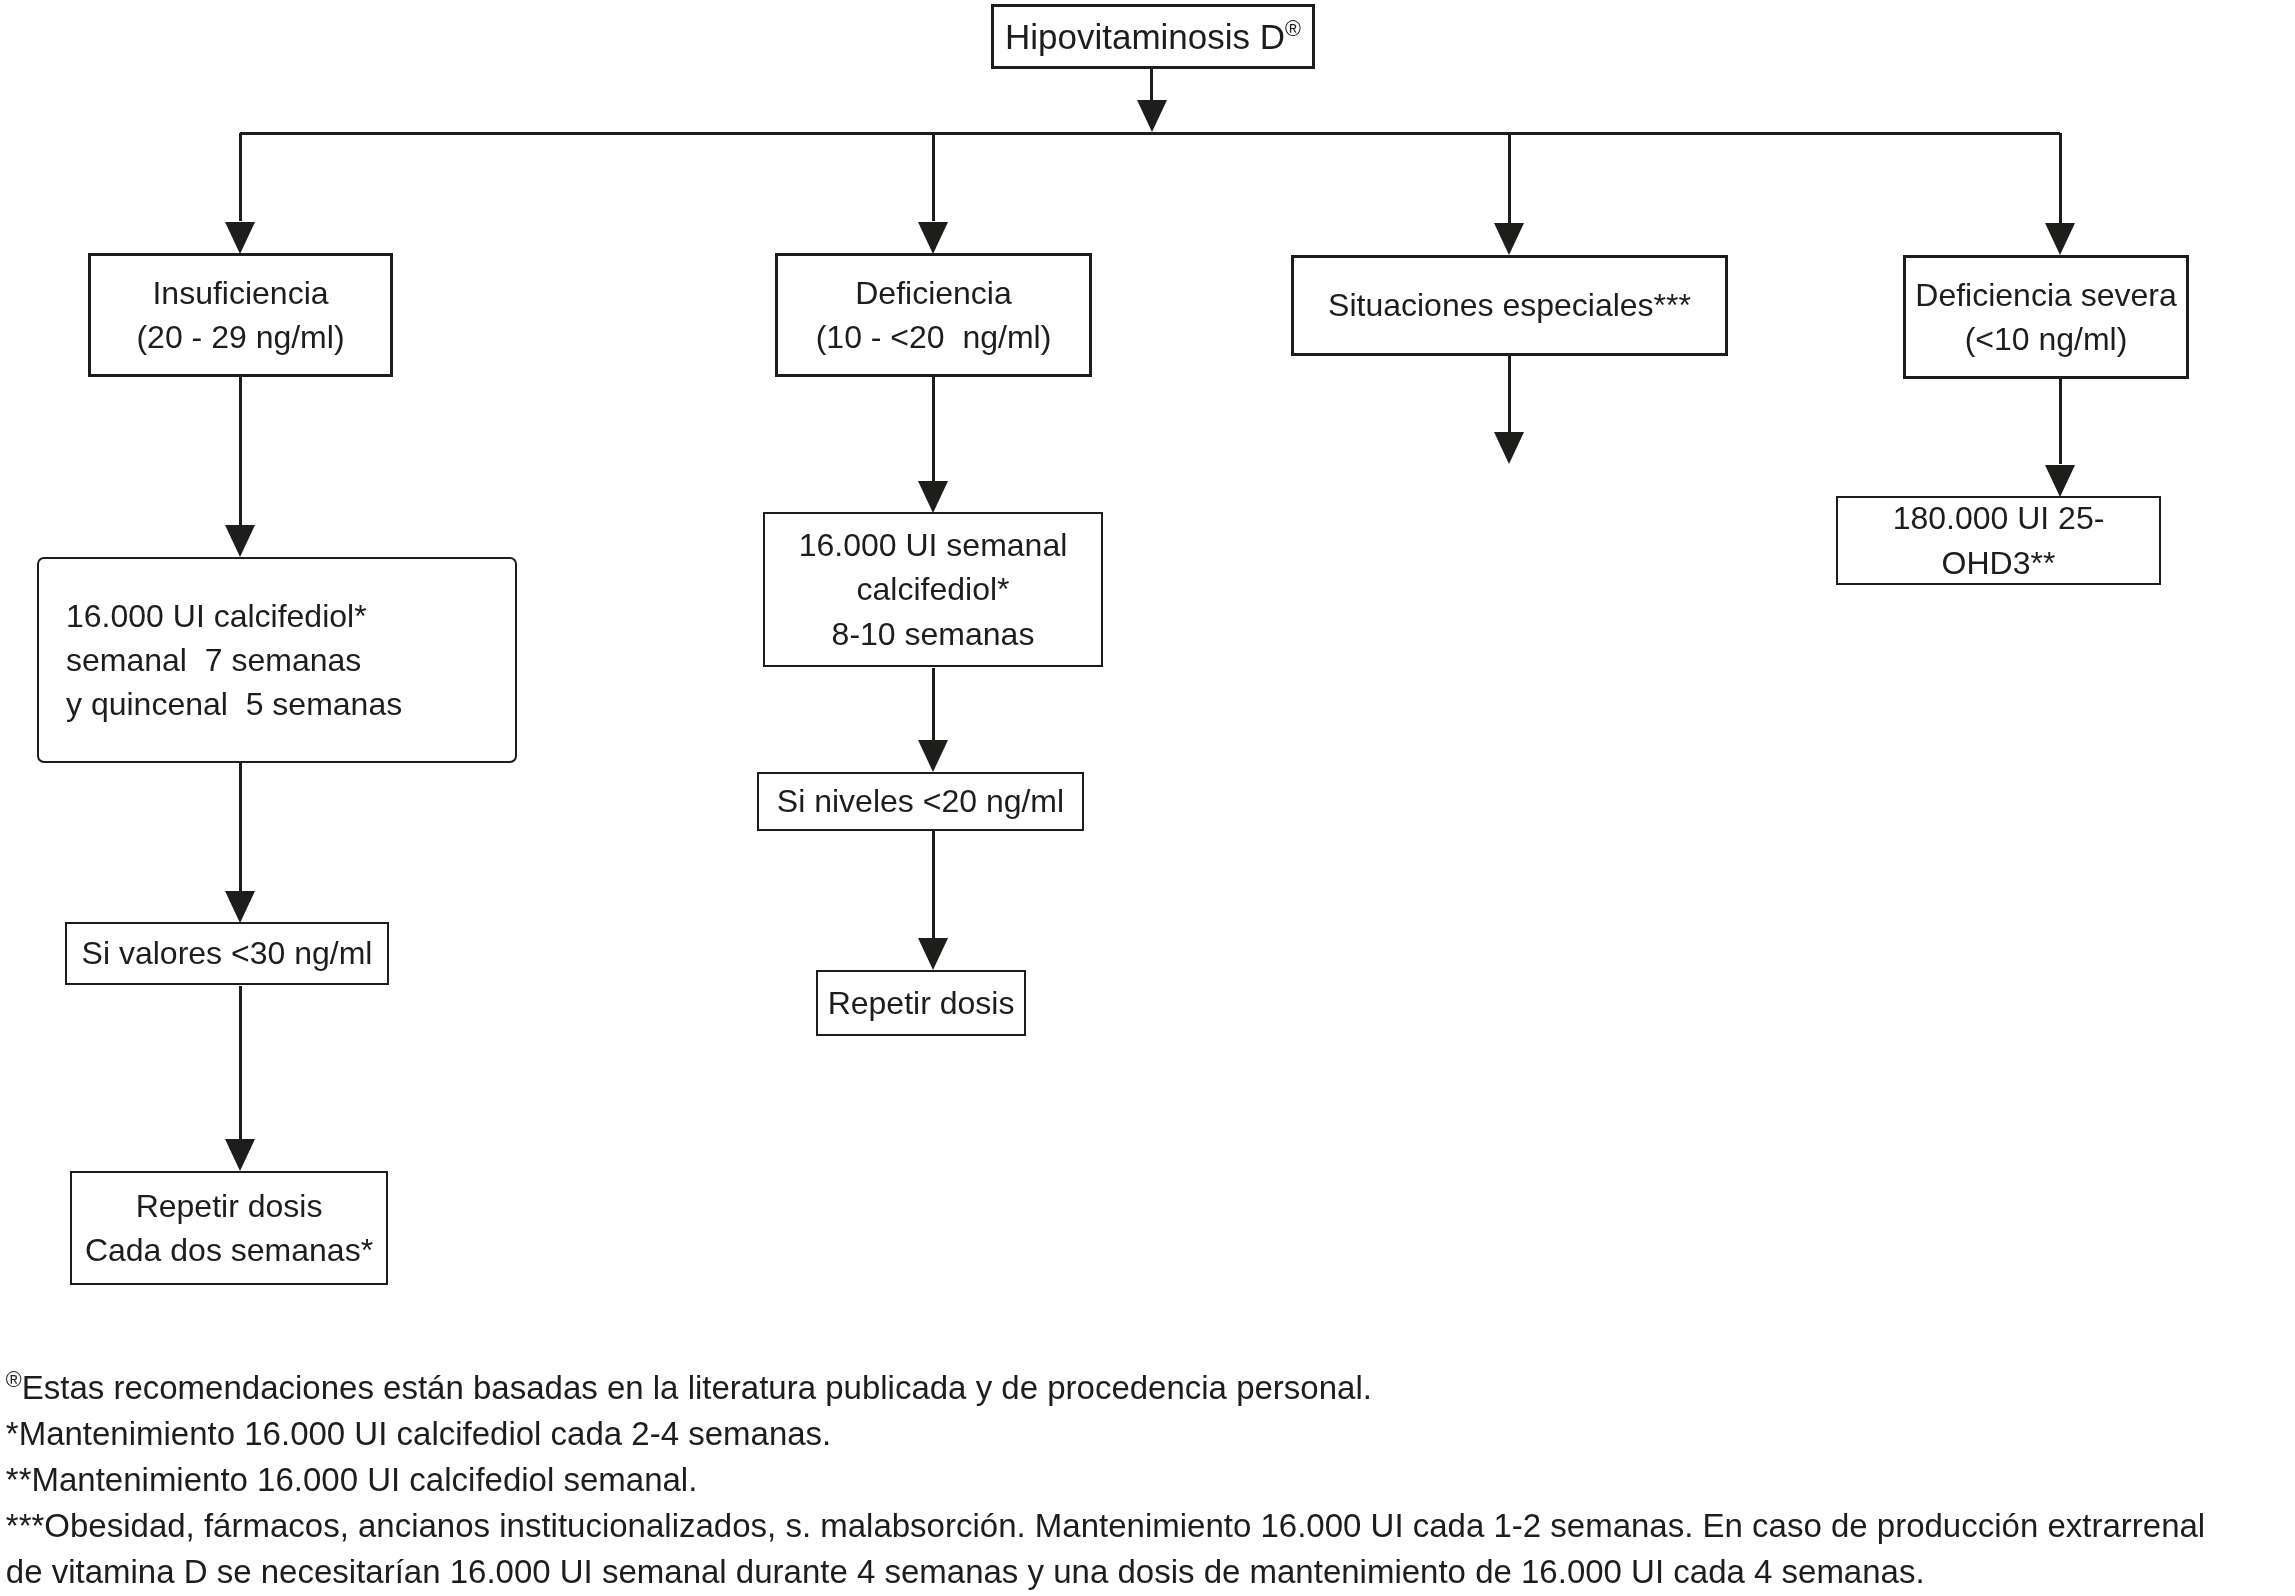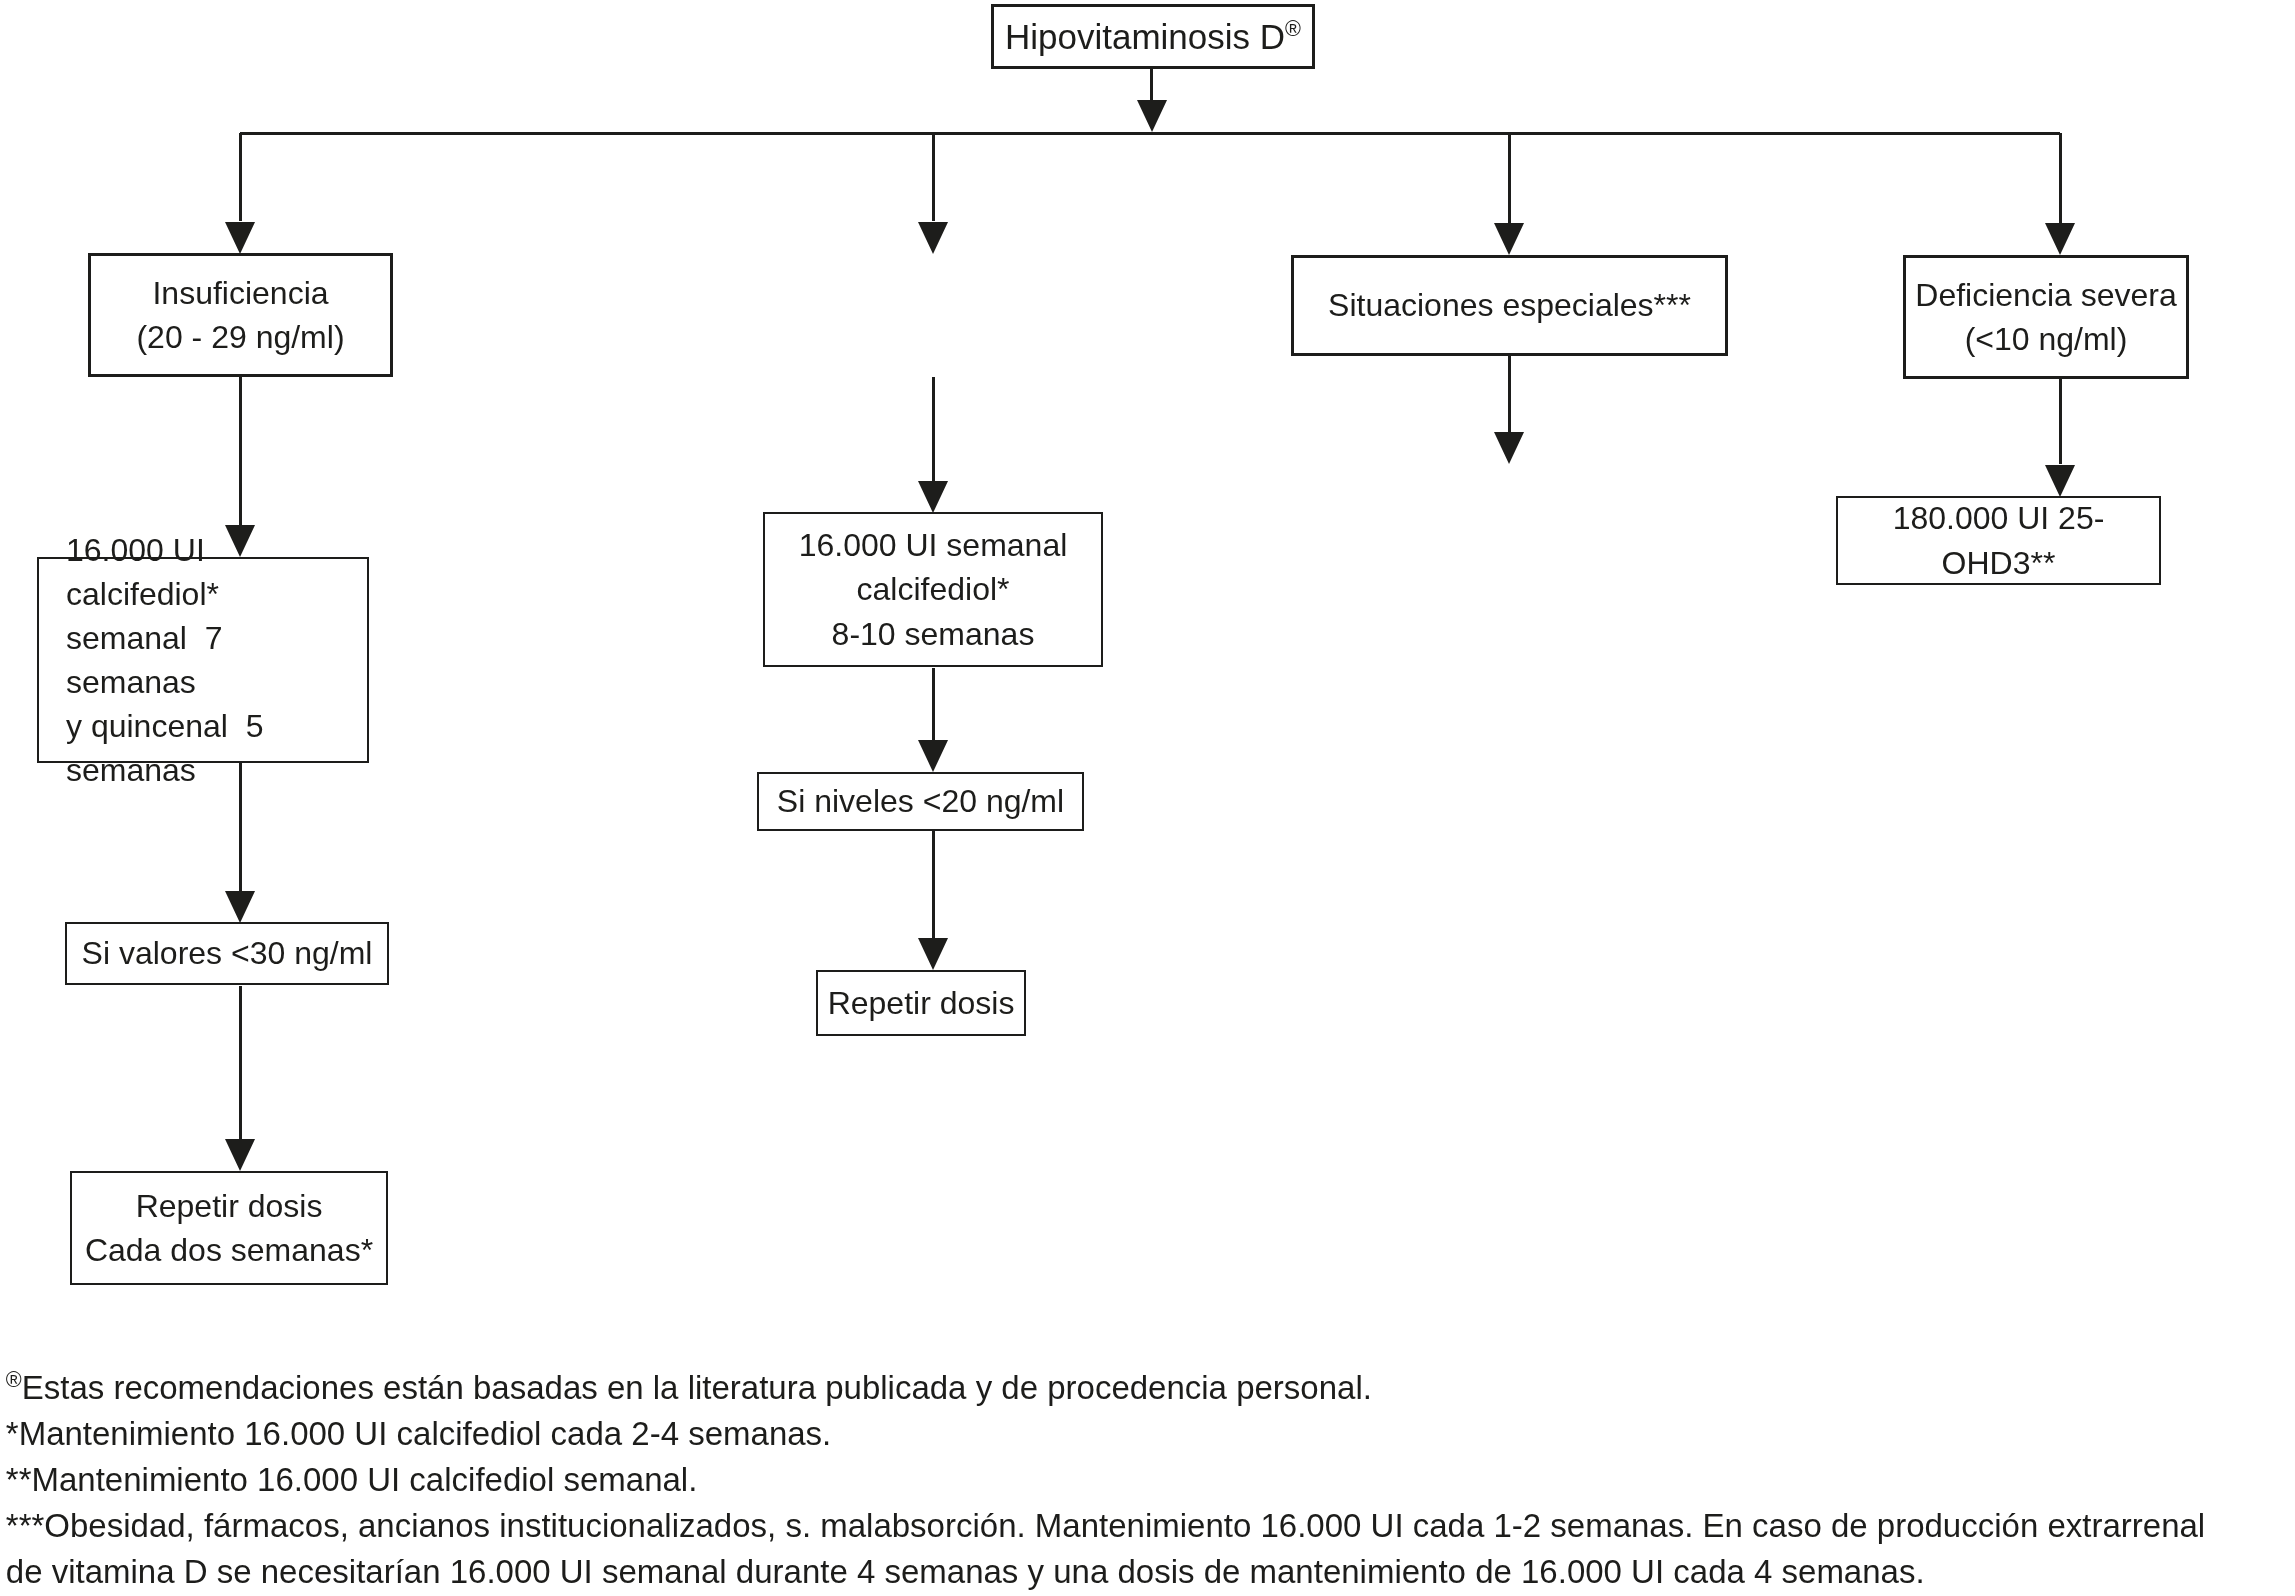--- a/index.html
+++ b/index.html
@@ -78,20 +78,24 @@
   <div class="arrowhead" style="left:1494px; top:223px;"></div>
 
   <div class="vline" style="left:2059px; top:133px; height:90px;"></div>
   <div class="arrowhead" style="left:2045px; top:223px;"></div>
 
   <div class="box" style="left:88px; top:253px; width:305px; height:124px;">
     <div>Insuficiencia</div>
     <div>(20 - 29 ng/ml)</div>
   </div>
 
+  <div class="box" style="left:775px; top:253px; width:317px; height:124px;">
+    <div>Deficiencia</div>
+    <div>(10 - &lt;20  ng/ml)</div>
+  </div>
 
   <div class="box" style="left:1291px; top:255px; width:437px; height:101px;">
     <div>Situaciones especiales***</div>
   </div>
 
   <div class="box" style="left:1903px; top:255px; width:286px; height:124px;">
     <div>Deficiencia severa</div>
     <div>(&lt;10 ng/ml)</div>
   </div>
 
@@ -100,21 +104,21 @@
 
   <div class="vline" style="left:932px; top:377px; height:104px;"></div>
   <div class="arrowhead" style="left:918px; top:481px;"></div>
 
   <div class="vline" style="left:1508px; top:355px; height:77px;"></div>
   <div class="arrowhead" style="left:1494px; top:432px;"></div>
 
   <div class="vline" style="left:2059px; top:378px; height:86px;"></div>
   <div class="arrowhead" style="left:2045px; top:465px;"></div>
 
-  <div class="box thin left-align" style="left:37px; top:557px; width:332px; height:206px;">
+  <div class="box thin left-align" style="left:37px; top:557px; width:480px; height:206px;border-radius:7px;">
     <div>16.000 UI calcifediol*</div>
     <div>semanal  7 semanas</div>
     <div>y quincenal  5 semanas</div>
   </div>
 
   <div class="box thin" style="left:763px; top:512px; width:340px; height:155px;">
     <div>16.000 UI semanal</div>
     <div>calcifediol*</div>
     <div>8-10 semanas</div>
   </div>

